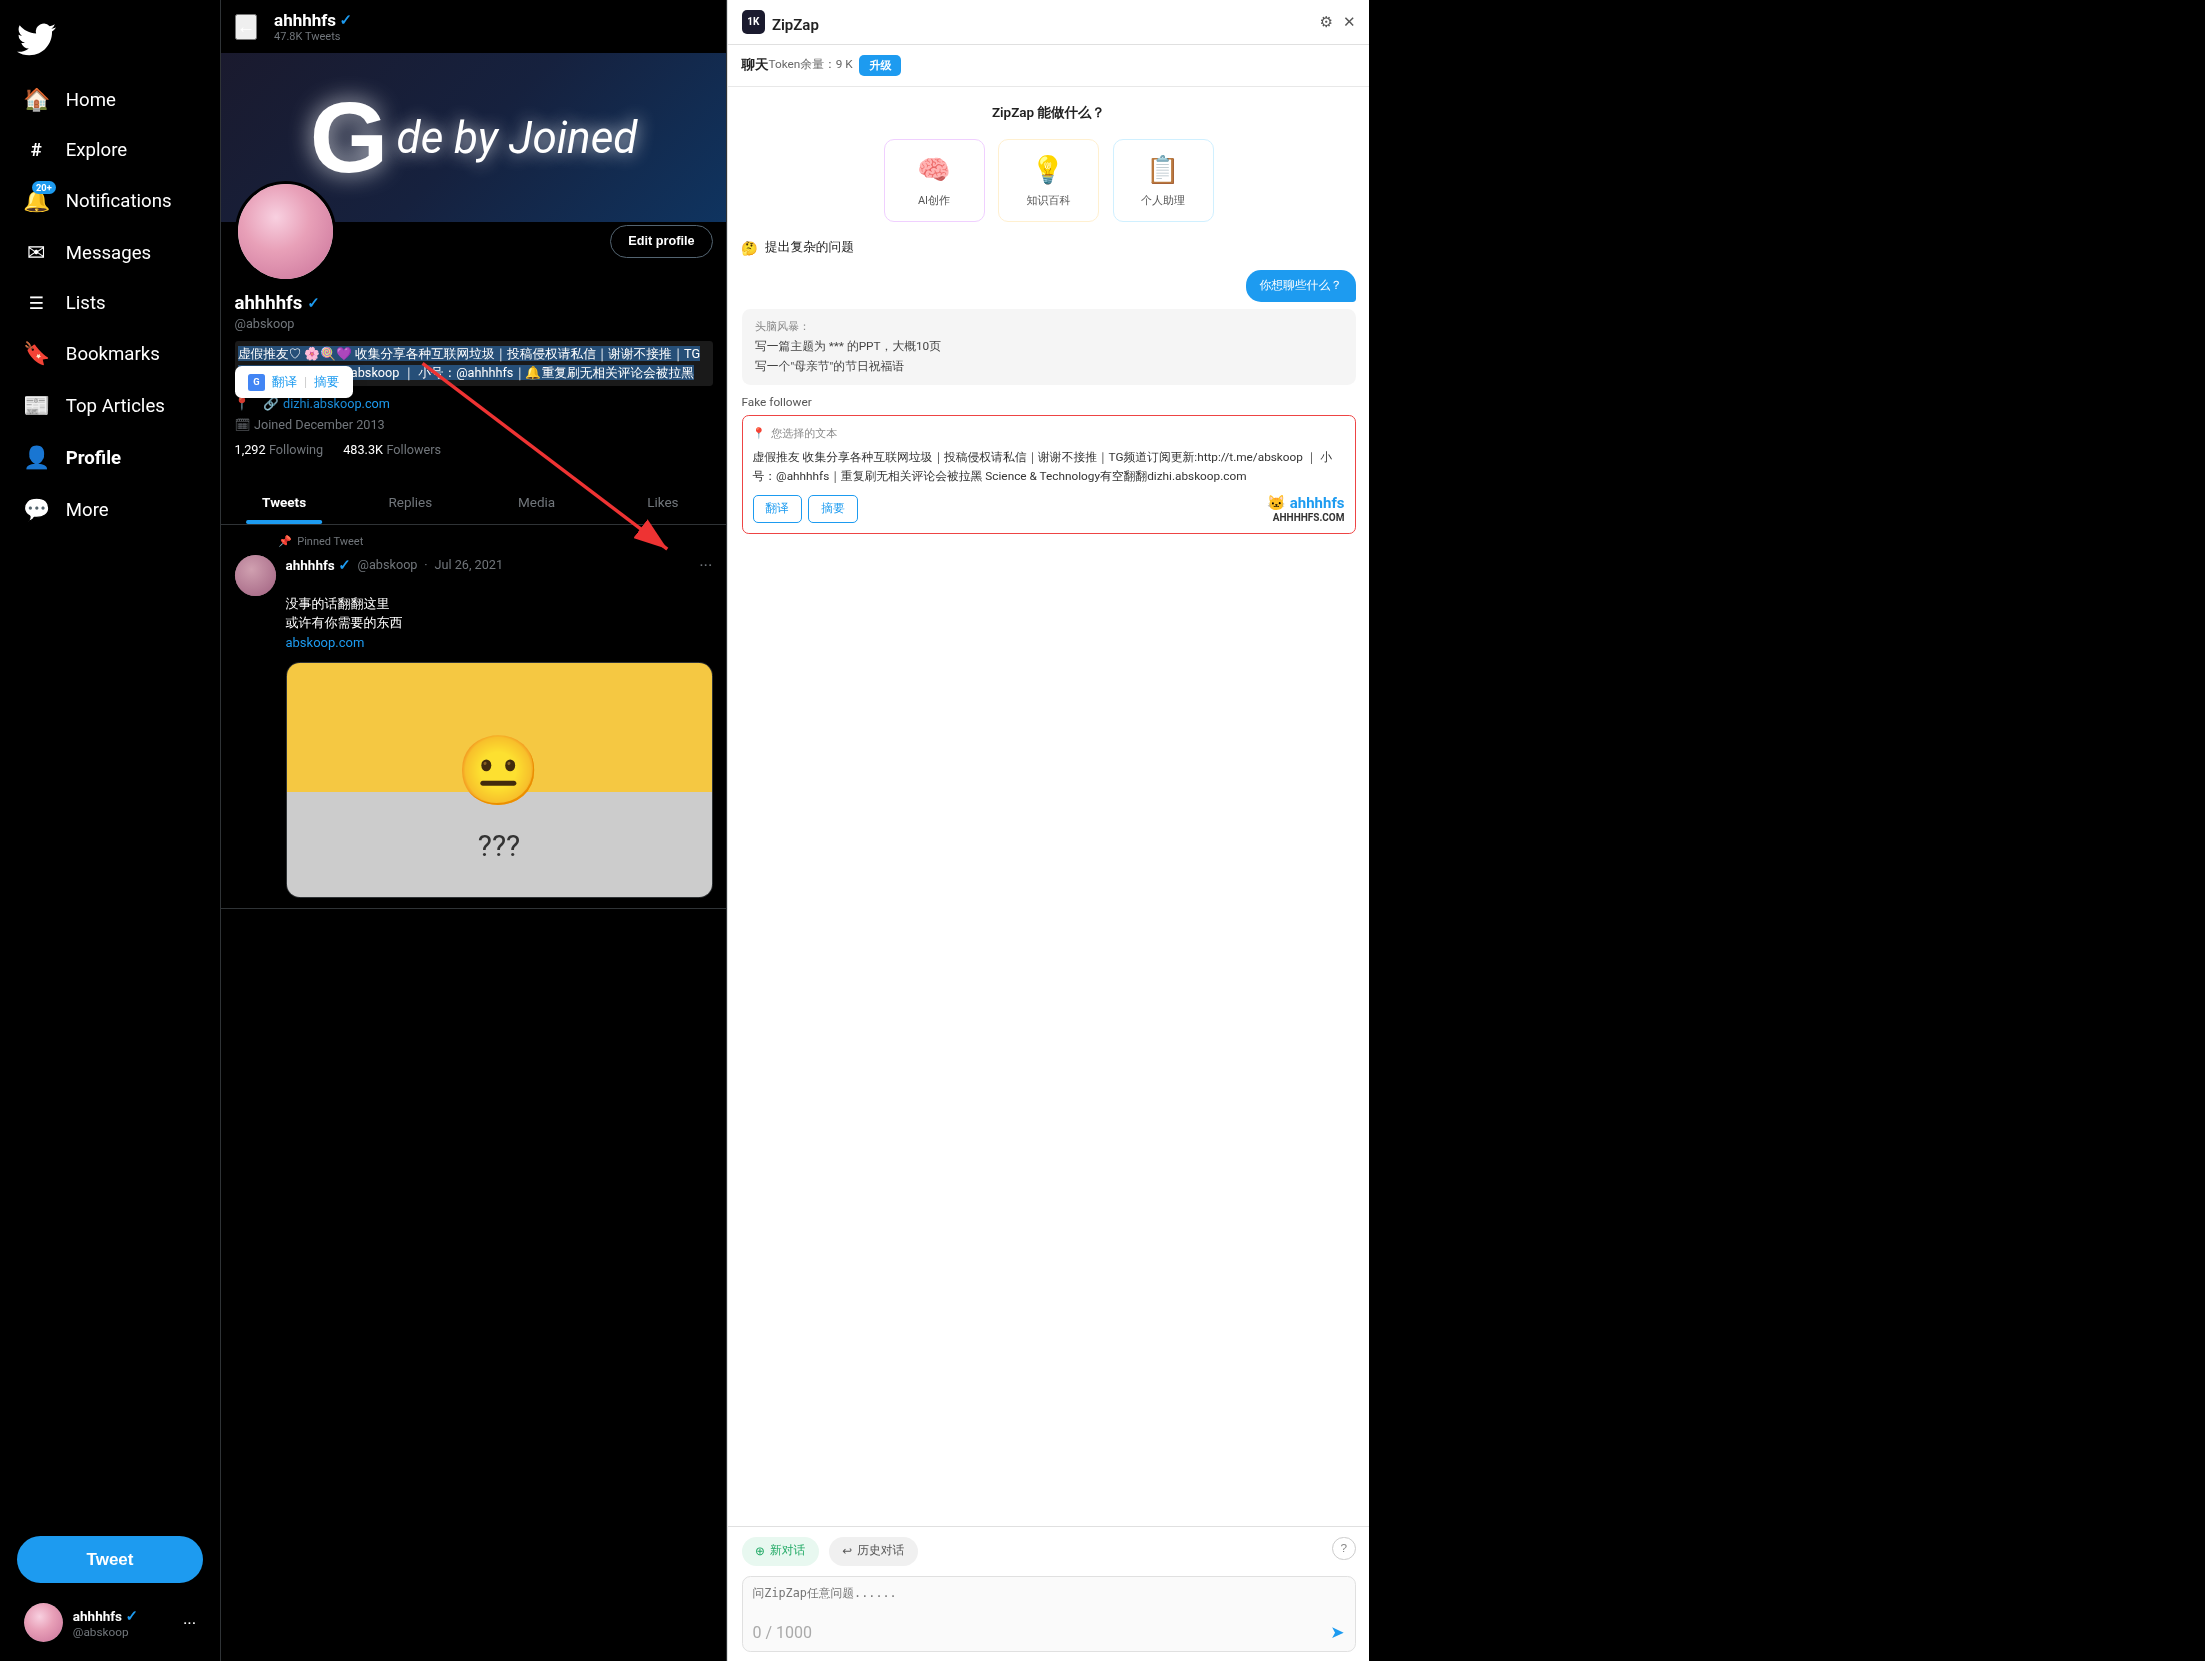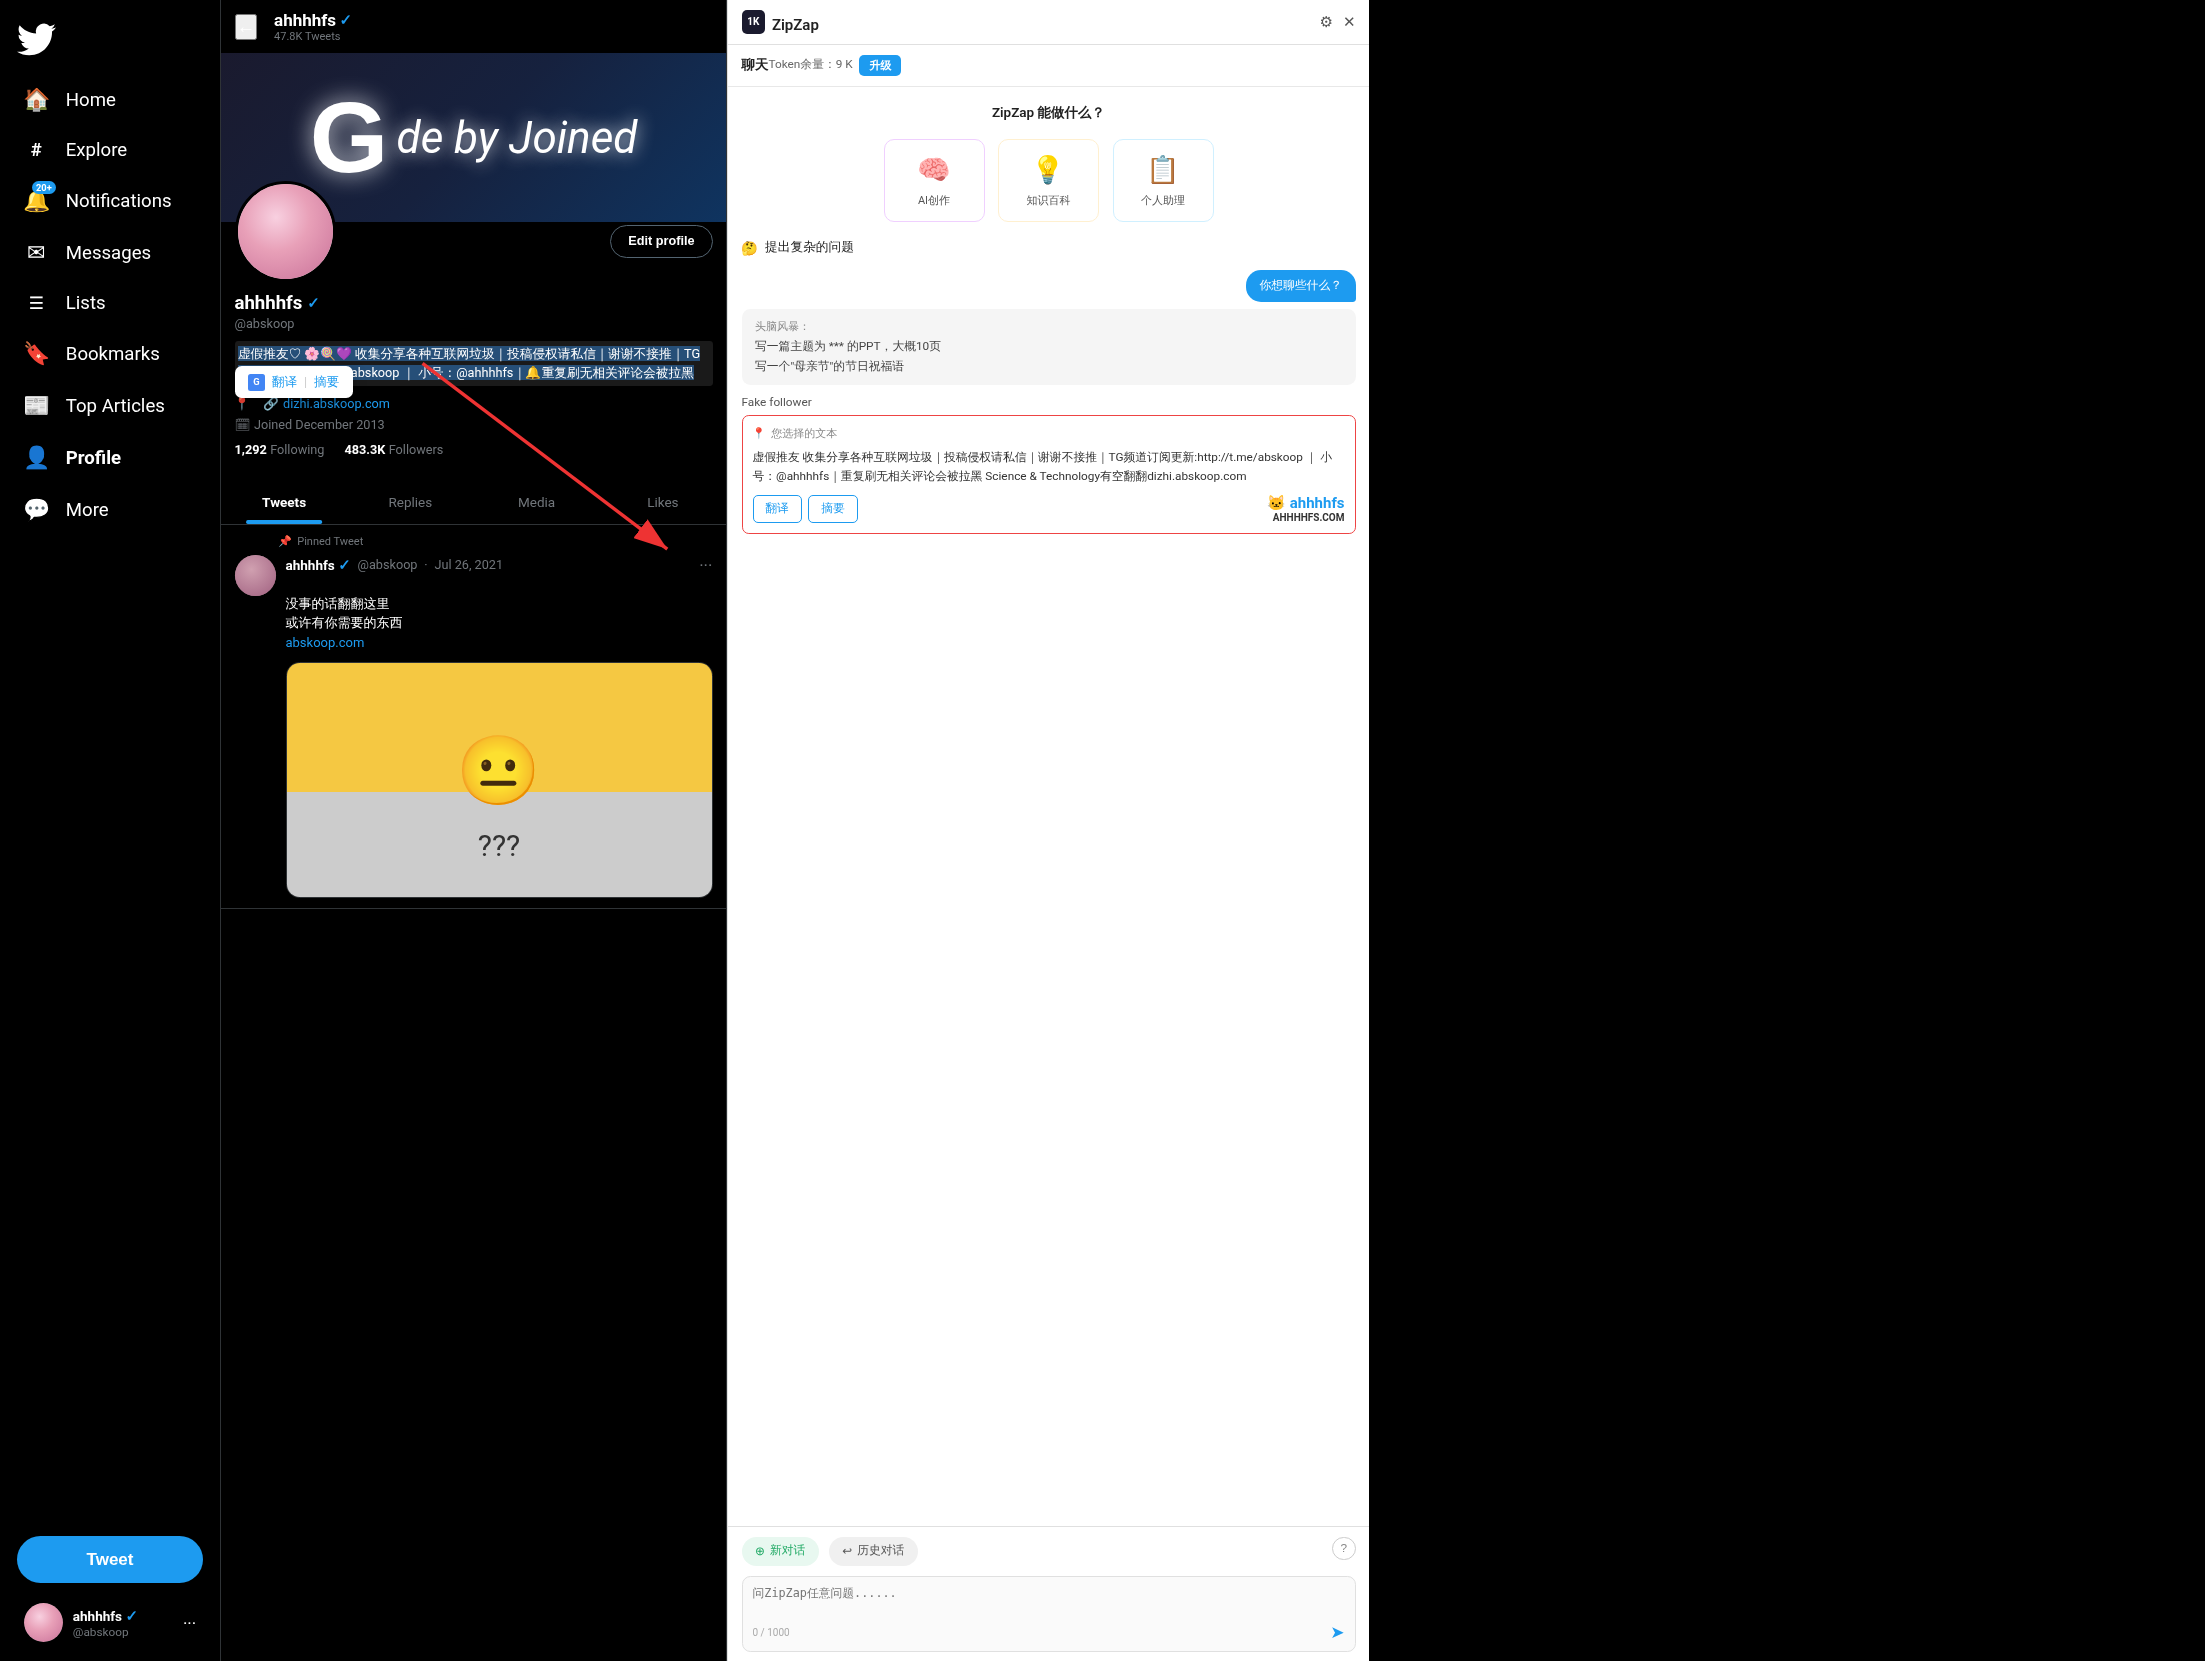--- a/index.html
+++ b/index.html
@@ -235,21 +235,21 @@
     .meta-item { display: flex; align-items: center; gap: 3.4px; }
     .meta-link { color: #1d9bf0; text-decoration: none; }
     .joined { color: #71767b; font-size: 12.7px; margin-top: 6.8px; display: flex; align-items: center; gap: 3.4px; }
 
     .profile-stats {
       display: flex;
       gap: 20px;
       margin-top: 10px;
     }
     .stat-item { display: flex; gap: 3.4px; font-size: 12.7px; }
-    .stat-count { color: white; font-weight: 700; }
+    .stat-count { color: white; font-weight: 400; }
     .stat-label { color: #71767b; text-align: right; }
 
     .profile-tabs {
       display: flex;
       border-bottom: 0.8px solid #2f3336;
       margin-top: 13.5px;
     }
     .tab-item {
       flex: 1;
       text-align: center;
@@ -550,21 +550,21 @@
       color: #333;
       outline: none;
       resize: none;
     }
     .chat-input-footer {
       display: flex;
       justify-content: space-between;
       align-items: center;
       margin-top: 5px;
     }
-    .char-count { font-size: 10px; color: #aaa; }
+    .char-count { font-size: 16px; color: #aaa; }
     .send-btn {
       background: none;
       border: none;
       cursor: pointer;
       color: #1d9bf0;
       font-size: 17px;
     }
 
     
     .main-wrapper {

